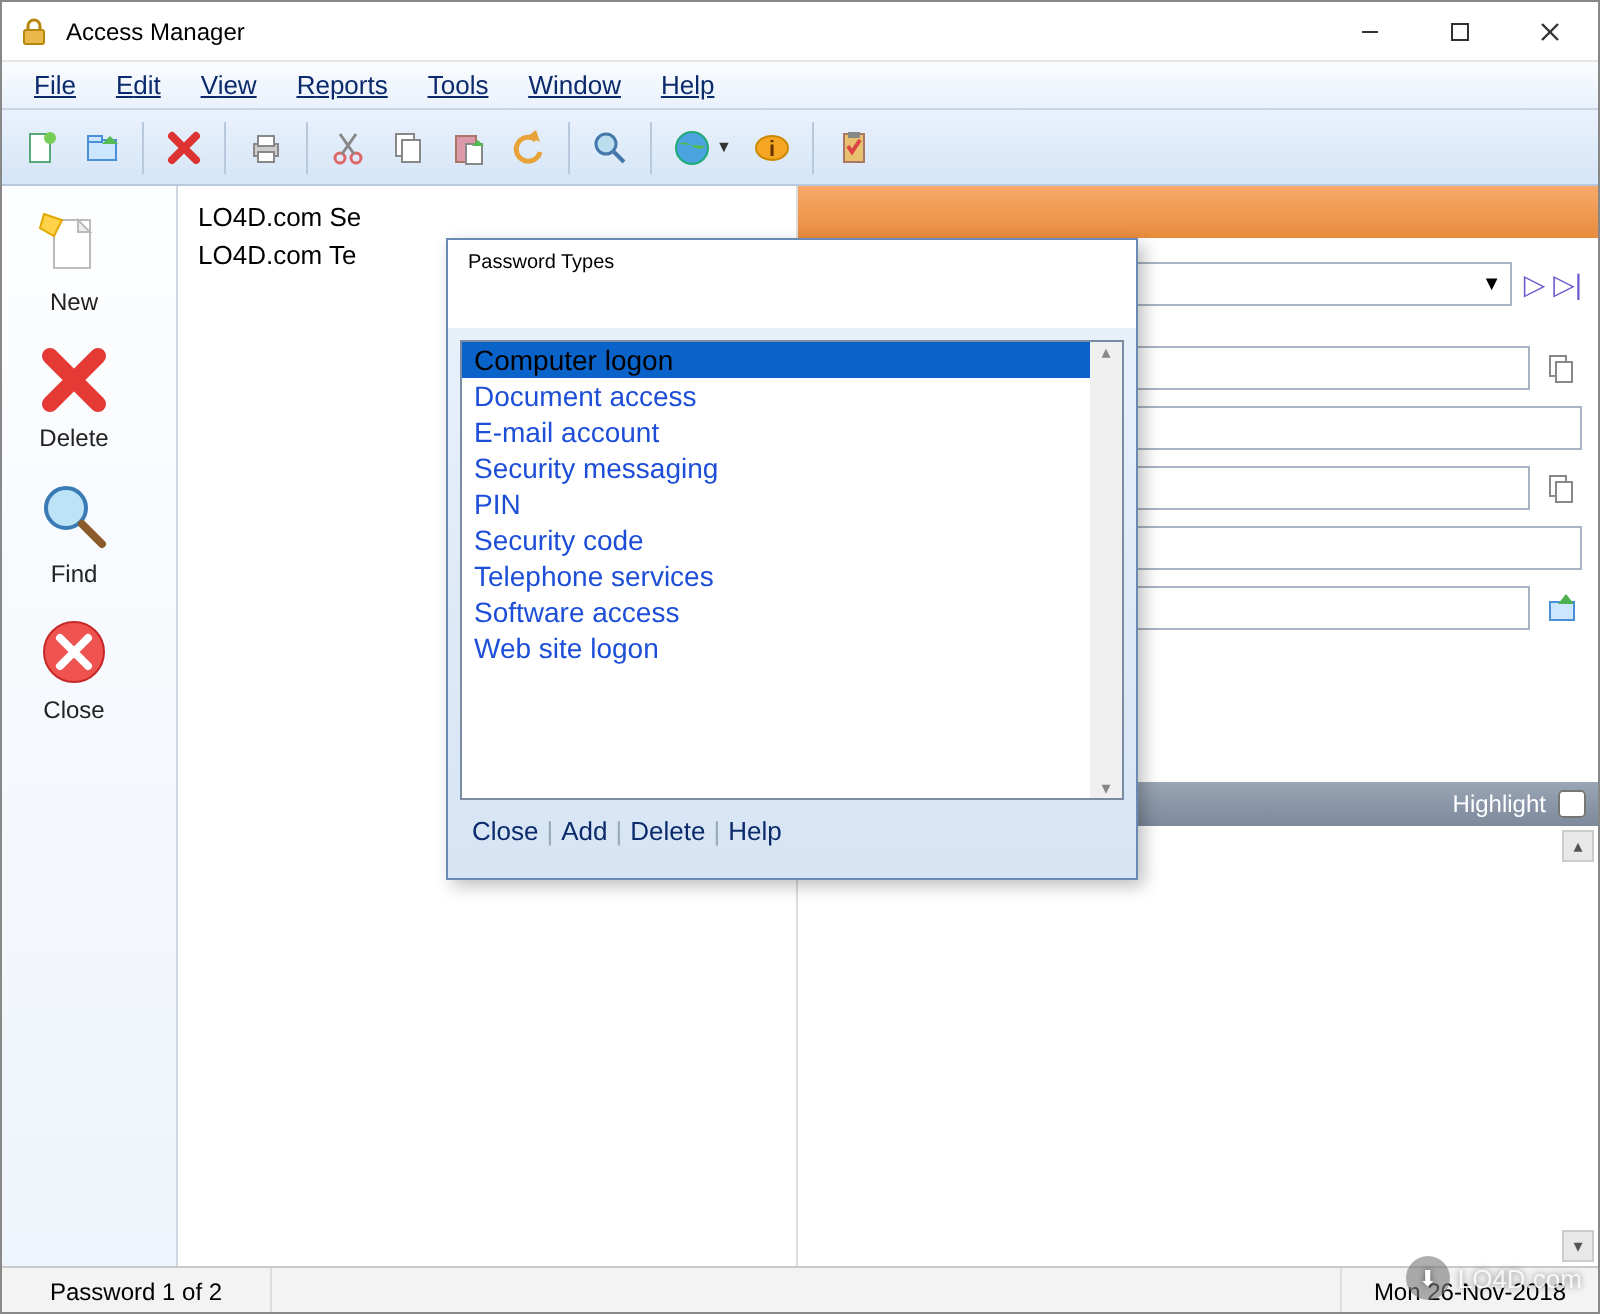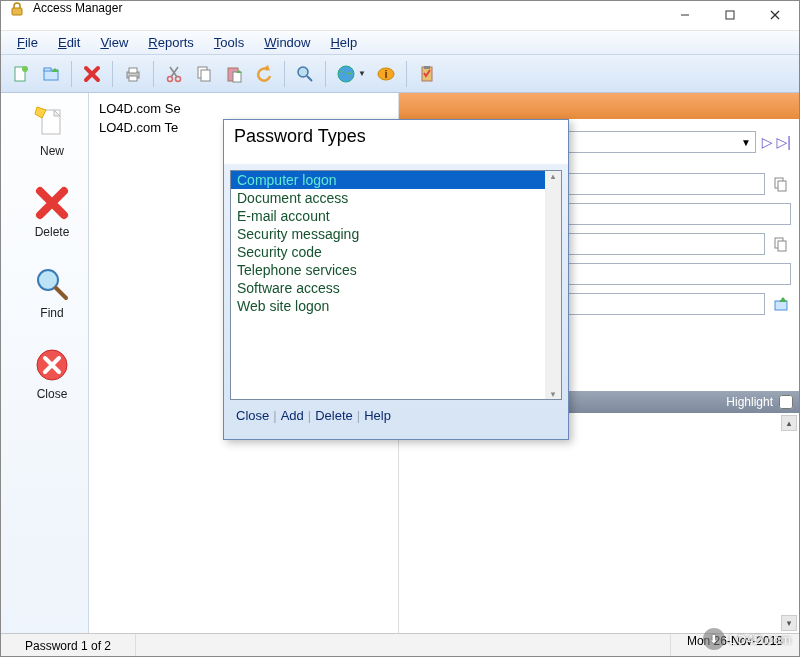--- a/index.html
+++ b/index.html
@@ -11,38 +11,38 @@
   height: 657px;
   overflow: hidden;
   position: relative;
   border: 1px solid #888;
 }
 
 .titlebar {
   height: 30px;
   background: #fff;
   display: flex;
-  align-items: flex-start;
+  align-items: center;
   padding: 0 2px 0 8px;
   border-bottom: 1px solid #e5e5e5;
 }
 .titlebar .app-icon { width: 16px; height: 16px; margin-right: 8px; }
 .titlebar .title { flex: 1; font-size: 12px; color: #000; }
 .titlebar .win-btn { width: 45px; height: 28px; display: flex; align-items: center; justify-content: center; color: #333; }
 
 .menubar {
   height: 24px;
   background: linear-gradient(#fafcff, #e9f1fb);
   display: flex;
   align-items: center;
   padding: 0 6px;
   border-bottom: 1px solid #c9d6e8;
   font-size: 13px;
 }
-.menubar .menu-item { padding: 2px 10px; color: #0b2a6b; cursor: default; }
+.menubar .menu-item { padding: 2px 10px; color: #0b2a6b; cursor: default; text-decoration: underline; }
 .menubar .menu-item u { text-decoration: underline; }
 
 .toolbar {
   height: 38px;
   background: linear-gradient(#eaf2fc, #d5e5f7);
   display: flex;
   align-items: center;
   padding: 0 6px;
   gap: 2px;
   border-bottom: 1px solid #b8c8dd;
@@ -56,23 +56,23 @@
   height: 540px;
   background: #fff;
 }
 
 .sidebar {
   width: 88px;
   background: linear-gradient(#fdfeff, #eef4fb);
   border-right: 1px solid #d0d7e2;
   display: flex;
   flex-direction: column;
-  align-items: flex-end;
+  align-items: flex-start;
   padding-top: 6px;
-  gap: 17px;
+  gap: 4px;
 }
 .side-btn {
   width: 72px;
   height: 64px;
   display: flex;
   flex-direction: column;
   align-items: center;
   justify-content: center;
   gap: 4px;
   font-size: 12px;
@@ -172,62 +172,63 @@
   justify-content: center;
   font-size: 9px;
   color: #555;
 }
 
 .statusbar {
   height: 24px;
   border-top: 1px solid #c9c9c9;
   background: #f3f3f3;
   display: flex;
+  align-items: center;
   font-size: 12px;
 }
 .statusbar .cell { padding: 0 24px; border-right: 1px solid #ddd; height: 100%; display:flex; align-items:center; }
 .statusbar .spacer { flex: 1; border-right: 1px solid #ddd; height:100%; }
 .statusbar .date { padding: 0 16px; }
 
 .dialog {
   position: absolute;
   left: 222px;
   top: 118px;
   width: 346px;
   background: #fff;
   border: 1px solid #6a8ab5;
   box-shadow: 3px 3px 8px rgba(0,0,0,0.25);
   z-index: 100;
 }
 .dialog .dlg-title {
   height: 44px;
   background: #fff;
   padding: 6px 10px;
-  font-size: 18px;
+  font-size: 10px;
   color: #000;
 }
 .dialog .dlg-body {
   background: linear-gradient(#e8f0fa, #d6e4f4);
   padding: 6px;
 }
 .dialog .listbox {
   background: #fff;
   border: 1px solid #7a8ca3;
   height: 230px;
   overflow: hidden;
   position: relative;
 }
 .dialog .listbox .item {
   padding: 1px 6px;
   font-size: 14px;
-  color: #14532d;
+  color: #1d4ed8;
 }
 .dialog .listbox .item.selected {
   background: #0a63c9;
-  color: #5eead4;
+  color: #000000;
 }
 .dialog .listbox .sb {
   position: absolute;
   right: 0; top: 0; bottom: 0;
   width: 16px;
   background: #f0f0f0;
   display: flex;
   flex-direction: column;
   justify-content: space-between;
   align-items:center;
@@ -497,20 +498,21 @@
 </div>
 
 <div class="dialog">
   <div class="dlg-title">Password Types</div>
   <div class="dlg-body">
     <div class="listbox">
       <div class="item selected">Computer logon</div>
       <div class="item">Document access</div>
       <div class="item">E-mail account</div>
       <div class="item">Security messaging</div>
+      <div class="item">PIN</div>
       <div class="item">Security code</div>
       <div class="item">Telephone services</div>
       <div class="item">Software access</div>
       <div class="item">Web site logon</div>
       <div class="sb">
           <span>▴</span>
           <span>▾</span>
         </div>
     </div>
     <div class="dlg-buttons">

